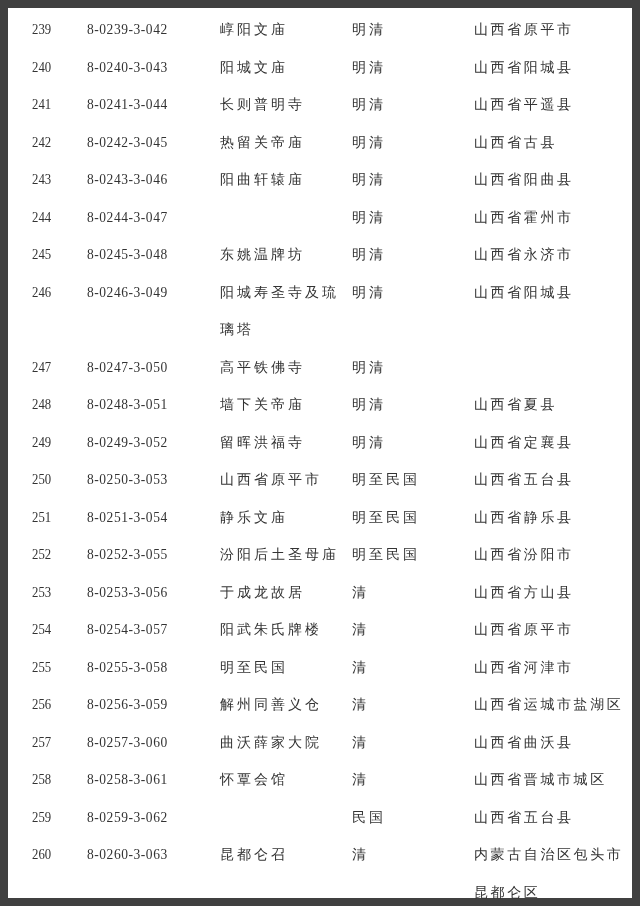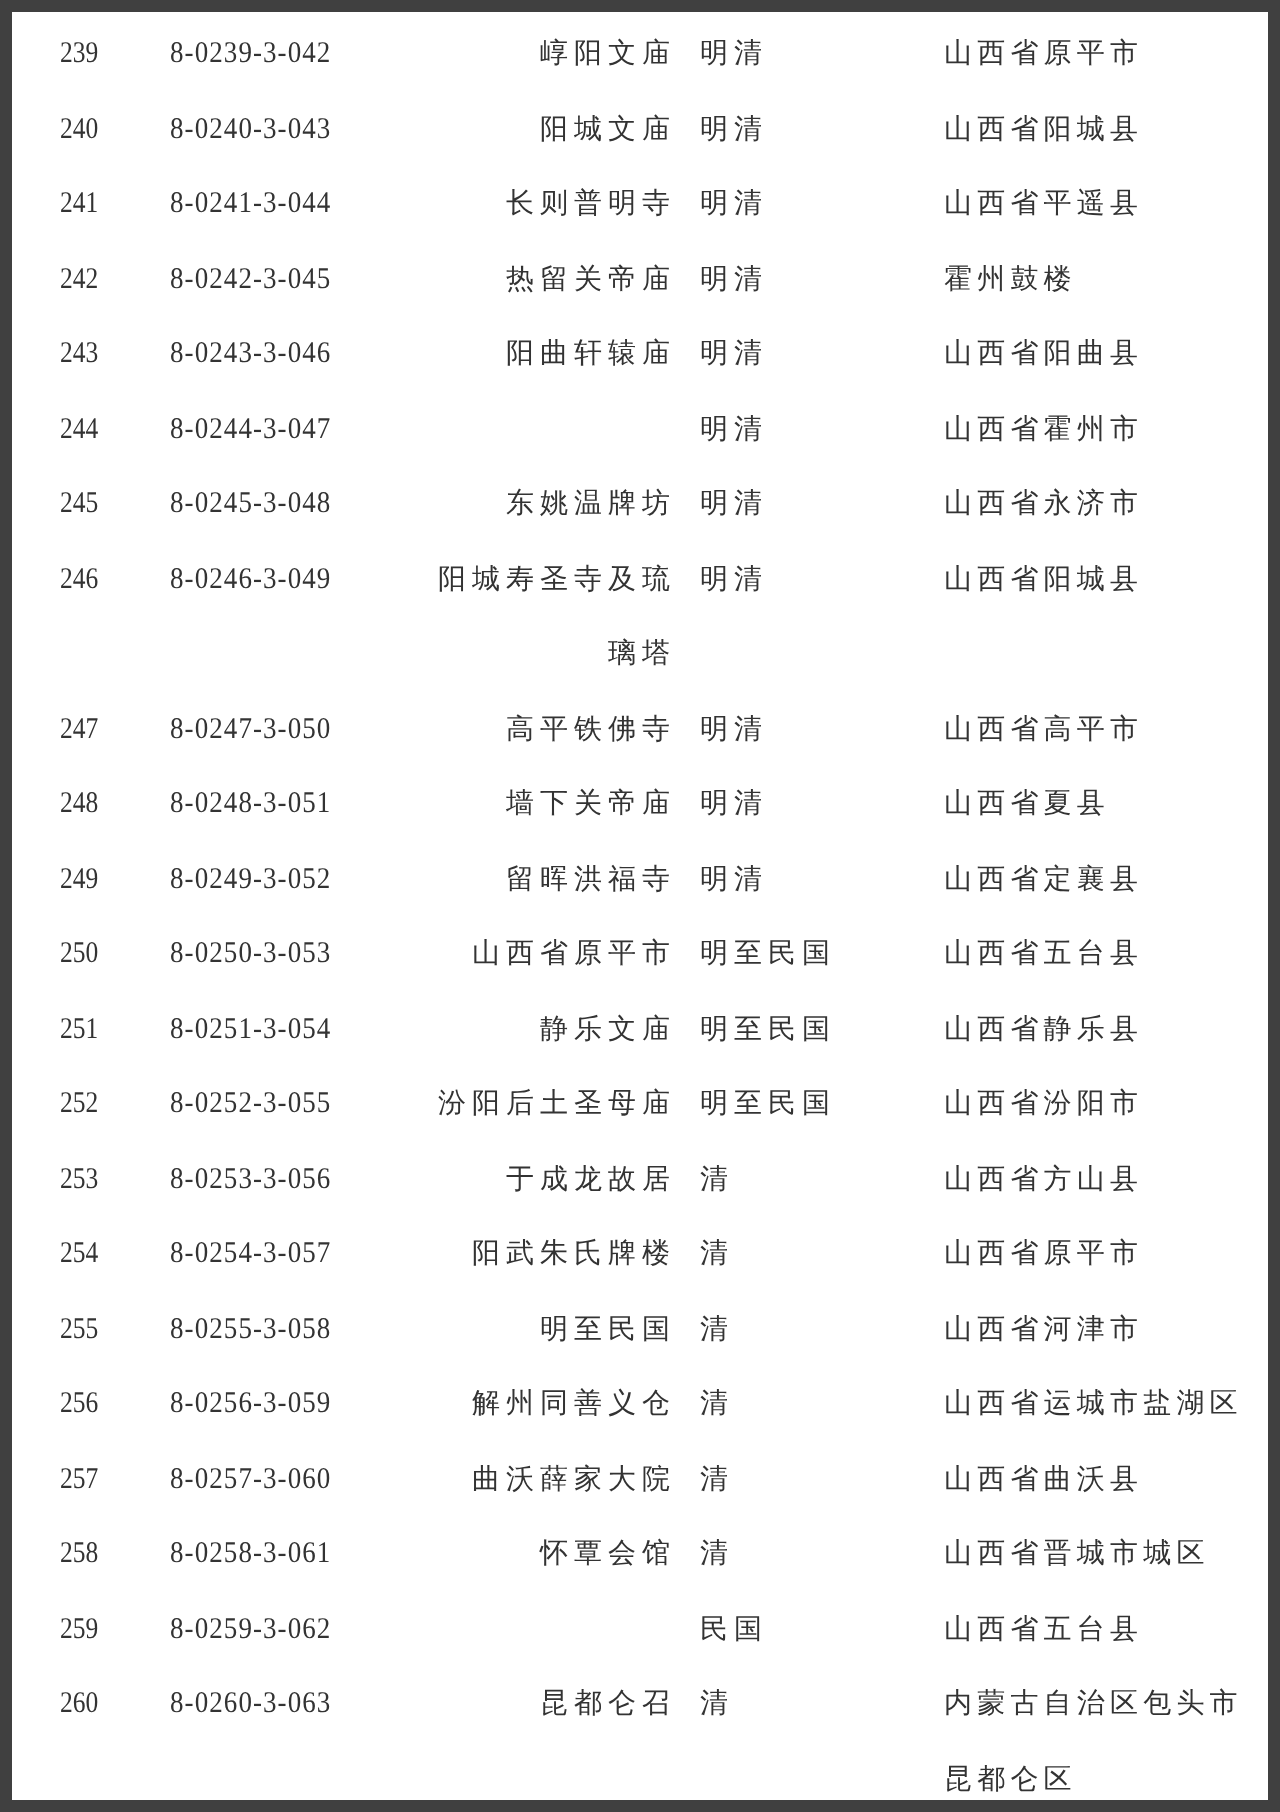--- a/index.html
+++ b/index.html
@@ -1,37 +1,37 @@
 <!DOCTYPE html>
 <html><head>
 <meta charset="utf-8">
 <style>
   html, body { margin: 0; padding: 0; background: #ffffff; }
   body { width: 640px; height: 906px; overflow: hidden; }
   .page {
     position: relative;
     width: 640px; height: 906px;
     box-sizing: border-box;
-    border: 6px solid #404040;
+    border: 8px solid #404040;
     background: #fff;
     font-family: "DejaVu Serif", "Liberation Serif", serif;
     color: #333;
   }
   .table { position: absolute; left: 0; top: 3px; width: 636px; }
   .row { position: relative; height: 37.5px; }
   .row.tall { height: 75px; }
   .cell {
     position: absolute; top: 0;
     line-height: 37.5px;
     font-size: 14px;
     white-space: nowrap;
   }
   .c-num { left: 24px; font-family: "Liberation Serif", serif; font-size: 15px; transform: scaleX(0.85); transform-origin: left; }
   .c-code { left: 79px; font-family: "Liberation Serif", serif; font-size: 15px; letter-spacing: 0.6px; transform: scaleX(0.9); transform-origin: left; }
-  .c-name { left: 212px; width: 120px; white-space: normal; letter-spacing: 3px; text-align: right; }
+  .c-name { left: 212px; width: 120px; white-space: normal; letter-spacing: 3px; }
   .c-era { left: 344px; letter-spacing: 3px; }
   .c-loc { left: 466px; width: 160px; white-space: normal; letter-spacing: 2.6px; }
 </style>
 </head>
 <body>
 
 <div class="page">
   <div class="table">
     <div class="row">
       <span class="cell c-num">239</span>
@@ -52,21 +52,21 @@
       <span class="cell c-code">8-0241-3-044</span>
       <span class="cell c-name">长则普明寺</span>
       <span class="cell c-era">明清</span>
       <span class="cell c-loc">山西省平遥县</span>
     </div>
     <div class="row">
       <span class="cell c-num">242</span>
       <span class="cell c-code">8-0242-3-045</span>
       <span class="cell c-name">热留关帝庙</span>
       <span class="cell c-era">明清</span>
-      <span class="cell c-loc">霍州鼓楼</span>
+      <span class="cell c-loc">山西省古县</span>
     </div>
     <div class="row">
       <span class="cell c-num">243</span>
       <span class="cell c-code">8-0243-3-046</span>
       <span class="cell c-name">阳曲轩辕庙</span>
       <span class="cell c-era">明清</span>
       <span class="cell c-loc">山西省阳曲县</span>
     </div>
     <div class="row">
       <span class="cell c-num">244</span>
@@ -86,21 +86,20 @@
       <span class="cell c-code">8-0246-3-049</span>
       <span class="cell c-name">阳城寿圣寺及琉璃塔</span>
       <span class="cell c-era">明清</span>
       <span class="cell c-loc">山西省阳城县</span>
     </div>
     <div class="row">
       <span class="cell c-num">247</span>
       <span class="cell c-code">8-0247-3-050</span>
       <span class="cell c-name">高平铁佛寺</span>
       <span class="cell c-era">明清</span>
-      <span class="cell c-loc">山西省高平市</span>
     </div>
     <div class="row">
       <span class="cell c-num">248</span>
       <span class="cell c-code">8-0248-3-051</span>
       <span class="cell c-name">墙下关帝庙</span>
       <span class="cell c-era">明清</span>
       <span class="cell c-loc">山西省夏县</span>
     </div>
     <div class="row">
       <span class="cell c-num">249</span>

